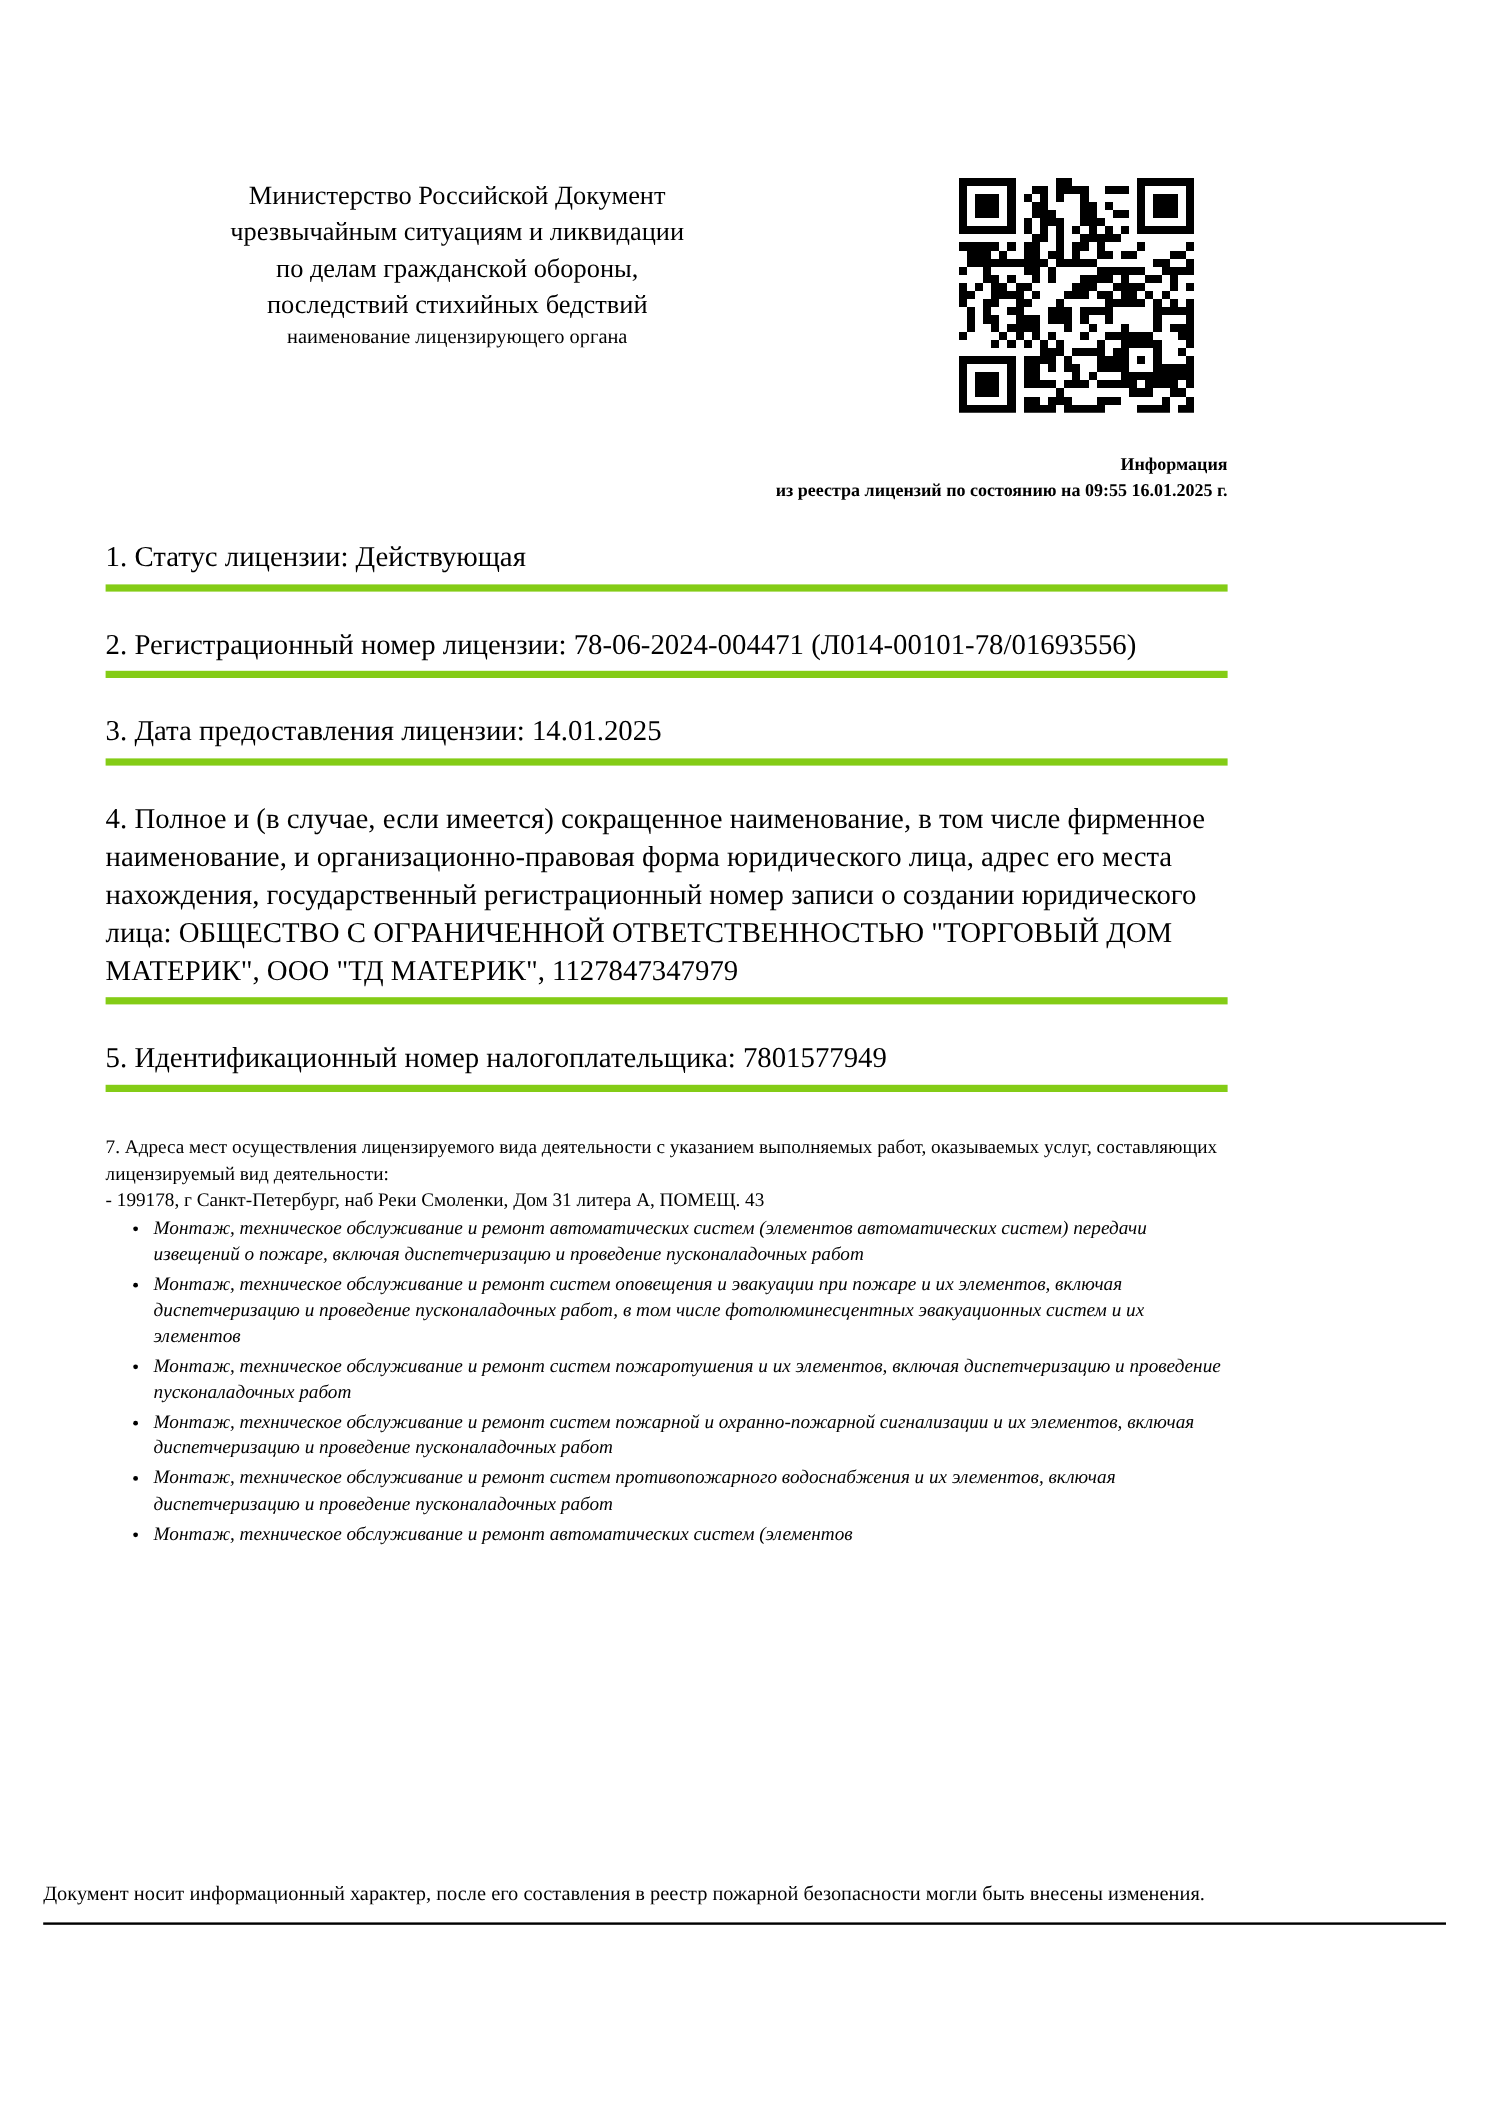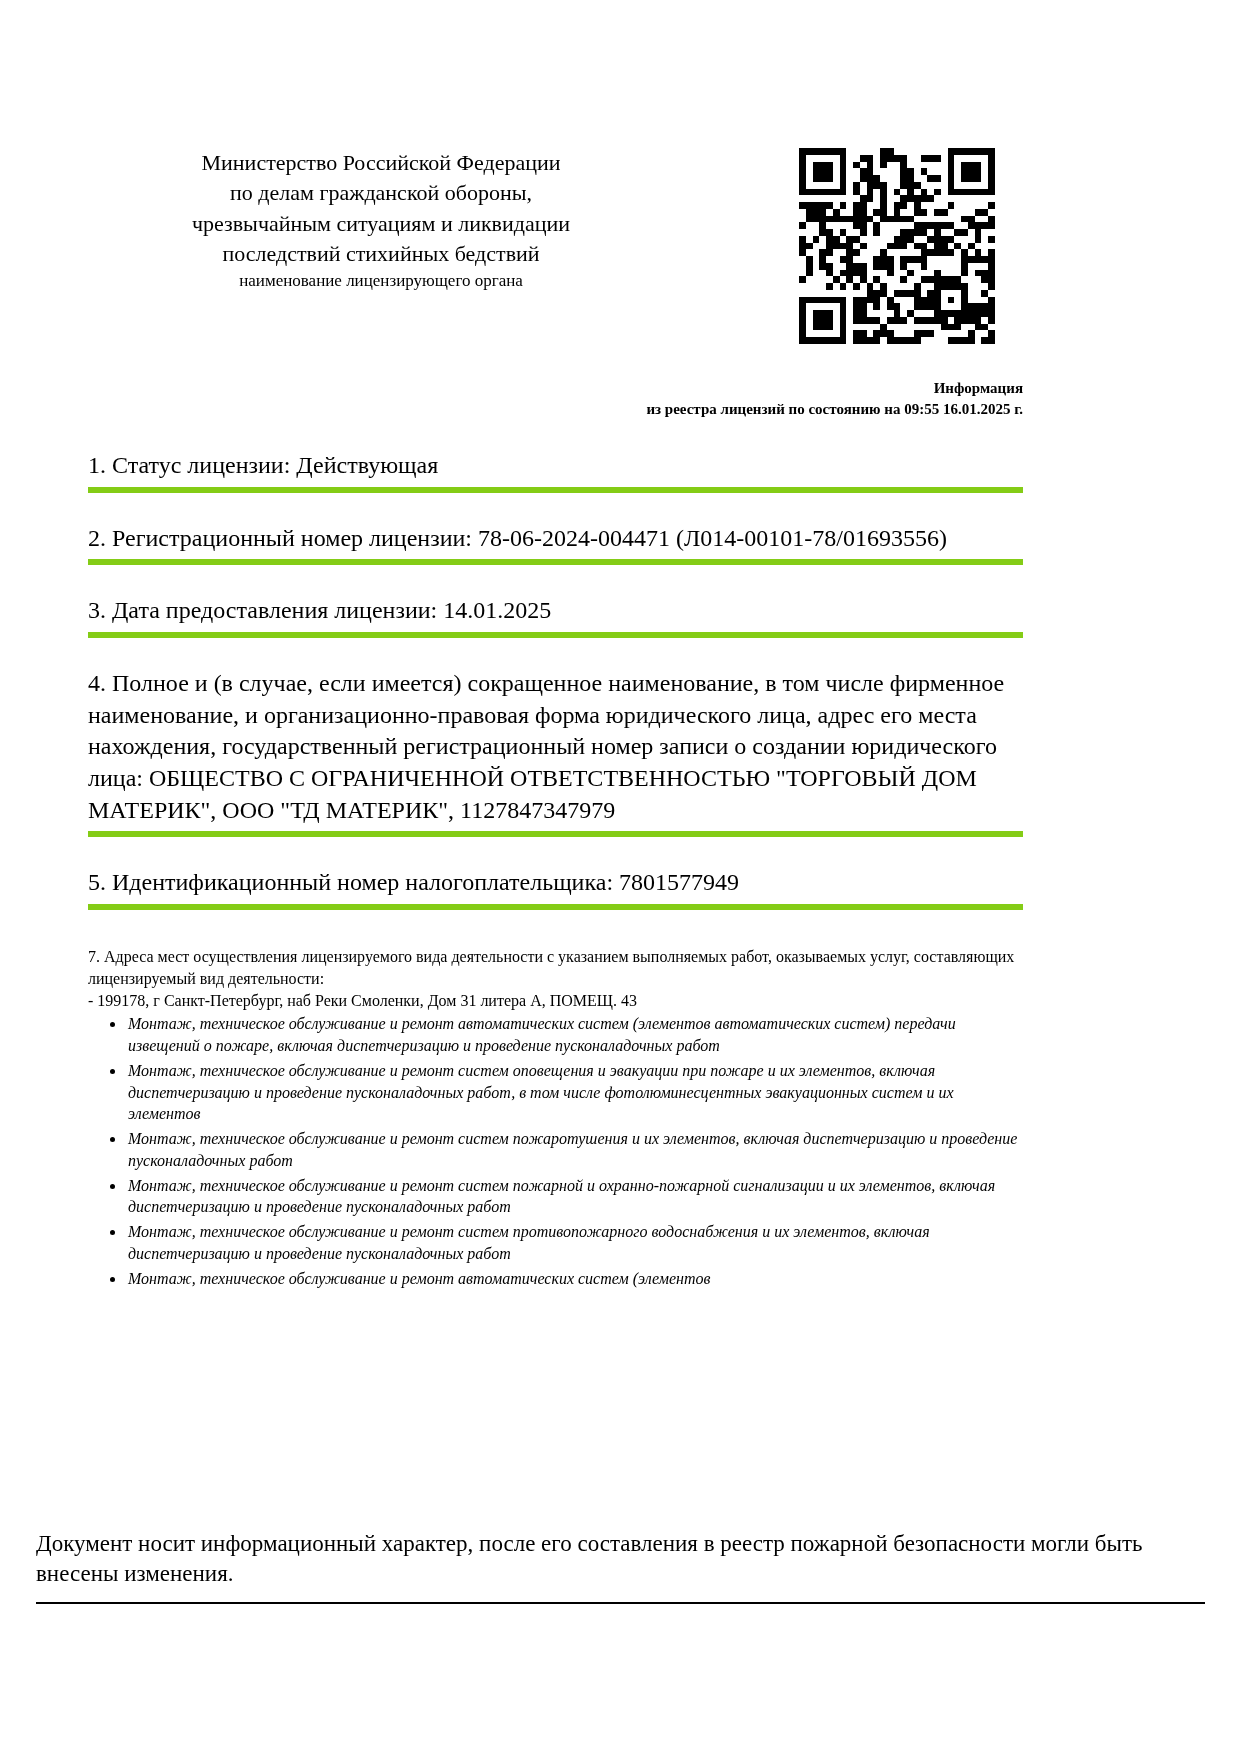--- a/index.html
+++ b/index.html
@@ -72,37 +72,37 @@
   .works-list li {
     margin-bottom: 3px;
     padding-left: 2px;
     font-style: italic;
   }
   .footer {
     position: absolute;
     left: 36px;
     right: 36px;
     bottom: 150px;
-    font-size: 23px;
+    font-size: 17px;
     line-height: 1.3;
     border-bottom: 2px solid #000;
     padding-bottom: 13px;
   }
   .qr-box svg { display: block; }
 </style>
 </head>
 <body>
 
 <div class="page">
 
   <div class="header">
     <div class="ministry">
-      <div>Министерство Российской Федерации</div>
+      <div>Министерство Российской Документ</div>
+      <div>чрезвычайным ситуациям и ликвидации</div>
       <div>по делам гражданской обороны,</div>
-      <div>чрезвычайным ситуациям и ликвидации</div>
       <div>последствий стихийных бедствий</div>
       <div class="ministry-caption">наименование лицензирующего органа</div>
     </div>
     <div class="qr-box">
         <svg viewBox="0 0 29 29" width="196" height="196" shape-rendering="crispEdges">
           <path d="M0 0h1v1h-1zM1 0h1v1h-1zM2 0h1v1h-1zM3 0h1v1h-1zM4 0h1v1h-1zM5 0h1v1h-1zM6 0h1v1h-1zM12 0h1v1h-1zM13 0h1v1h-1zM22 0h1v1h-1zM23 0h1v1h-1zM24 0h1v1h-1zM25 0h1v1h-1zM26 0h1v1h-1zM27 0h1v1h-1zM28 0h1v1h-1zM0 1h1v1h-1zM6 1h1v1h-1zM9 1h1v1h-1zM10 1h1v1h-1zM12 1h1v1h-1zM13 1h1v1h-1zM14 1h1v1h-1zM15 1h1v1h-1zM18 1h1v1h-1zM19 1h1v1h-1zM20 1h1v1h-1zM22 1h1v1h-1zM28 1h1v1h-1zM0 2h1v1h-1zM2 2h1v1h-1zM3 2h1v1h-1zM4 2h1v1h-1zM6 2h1v1h-1zM8 2h1v1h-1zM10 2h1v1h-1zM12 2h1v1h-1zM15 2h1v1h-1zM22 2h1v1h-1zM24 2h1v1h-1zM25 2h1v1h-1zM26 2h1v1h-1zM28 2h1v1h-1zM0 3h1v1h-1zM2 3h1v1h-1zM3 3h1v1h-1zM4 3h1v1h-1zM6 3h1v1h-1zM9 3h1v1h-1zM10 3h1v1h-1zM15 3h1v1h-1zM16 3h1v1h-1zM18 3h1v1h-1zM22 3h1v1h-1zM24 3h1v1h-1zM25 3h1v1h-1zM26 3h1v1h-1zM28 3h1v1h-1zM0 4h1v1h-1zM2 4h1v1h-1zM3 4h1v1h-1zM4 4h1v1h-1zM6 4h1v1h-1zM9 4h1v1h-1zM10 4h1v1h-1zM11 4h1v1h-1zM15 4h1v1h-1zM16 4h1v1h-1zM19 4h1v1h-1zM20 4h1v1h-1zM22 4h1v1h-1zM24 4h1v1h-1zM25 4h1v1h-1zM26 4h1v1h-1zM28 4h1v1h-1zM0 5h1v1h-1zM6 5h1v1h-1zM8 5h1v1h-1zM10 5h1v1h-1zM11 5h1v1h-1zM12 5h1v1h-1zM15 5h1v1h-1zM16 5h1v1h-1zM17 5h1v1h-1zM22 5h1v1h-1zM28 5h1v1h-1zM0 6h1v1h-1zM1 6h1v1h-1zM2 6h1v1h-1zM3 6h1v1h-1zM4 6h1v1h-1zM5 6h1v1h-1zM6 6h1v1h-1zM8 6h1v1h-1zM10 6h1v1h-1zM12 6h1v1h-1zM14 6h1v1h-1zM16 6h1v1h-1zM18 6h1v1h-1zM20 6h1v1h-1zM22 6h1v1h-1zM23 6h1v1h-1zM24 6h1v1h-1zM25 6h1v1h-1zM26 6h1v1h-1zM27 6h1v1h-1zM28 6h1v1h-1zM9 7h1v1h-1zM10 7h1v1h-1zM12 7h1v1h-1zM15 7h1v1h-1zM16 7h1v1h-1zM17 7h1v1h-1zM18 7h1v1h-1zM19 7h1v1h-1zM0 8h1v1h-1zM1 8h1v1h-1zM2 8h1v1h-1zM3 8h1v1h-1zM4 8h1v1h-1zM6 8h1v1h-1zM8 8h1v1h-1zM9 8h1v1h-1zM12 8h1v1h-1zM14 8h1v1h-1zM15 8h1v1h-1zM17 8h1v1h-1zM22 8h1v1h-1zM28 8h1v1h-1zM1 9h1v1h-1zM2 9h1v1h-1zM3 9h1v1h-1zM5 9h1v1h-1zM8 9h1v1h-1zM9 9h1v1h-1zM11 9h1v1h-1zM12 9h1v1h-1zM14 9h1v1h-1zM17 9h1v1h-1zM18 9h1v1h-1zM20 9h1v1h-1zM21 9h1v1h-1zM26 9h1v1h-1zM27 9h1v1h-1zM1 10h1v1h-1zM2 10h1v1h-1zM3 10h1v1h-1zM4 10h1v1h-1zM5 10h1v1h-1zM6 10h1v1h-1zM7 10h1v1h-1zM8 10h1v1h-1zM9 10h1v1h-1zM10 10h1v1h-1zM12 10h1v1h-1zM13 10h1v1h-1zM14 10h1v1h-1zM15 10h1v1h-1zM16 10h1v1h-1zM24 10h1v1h-1zM25 10h1v1h-1zM28 10h1v1h-1zM0 11h1v1h-1zM3 11h1v1h-1zM8 11h1v1h-1zM9 11h1v1h-1zM11 11h1v1h-1zM17 11h1v1h-1zM18 11h1v1h-1zM19 11h1v1h-1zM20 11h1v1h-1zM21 11h1v1h-1zM22 11h1v1h-1zM25 11h1v1h-1zM26 11h1v1h-1zM27 11h1v1h-1zM28 11h1v1h-1zM3 12h1v1h-1zM4 12h1v1h-1zM6 12h1v1h-1zM9 12h1v1h-1zM11 12h1v1h-1zM15 12h1v1h-1zM16 12h1v1h-1zM17 12h1v1h-1zM18 12h1v1h-1zM20 12h1v1h-1zM23 12h1v1h-1zM24 12h1v1h-1zM26 12h1v1h-1zM0 13h1v1h-1zM2 13h1v1h-1zM4 13h1v1h-1zM5 13h1v1h-1zM7 13h1v1h-1zM8 13h1v1h-1zM14 13h1v1h-1zM15 13h1v1h-1zM16 13h1v1h-1zM19 13h1v1h-1zM20 13h1v1h-1zM21 13h1v1h-1zM22 13h1v1h-1zM26 13h1v1h-1zM28 13h1v1h-1zM0 14h1v1h-1zM1 14h1v1h-1zM4 14h1v1h-1zM5 14h1v1h-1zM6 14h1v1h-1zM7 14h1v1h-1zM9 14h1v1h-1zM13 14h1v1h-1zM14 14h1v1h-1zM15 14h1v1h-1zM17 14h1v1h-1zM18 14h1v1h-1zM20 14h1v1h-1zM21 14h1v1h-1zM23 14h1v1h-1zM25 14h1v1h-1zM0 15h1v1h-1zM3 15h1v1h-1zM4 15h1v1h-1zM7 15h1v1h-1zM8 15h1v1h-1zM12 15h1v1h-1zM18 15h1v1h-1zM19 15h1v1h-1zM20 15h1v1h-1zM21 15h1v1h-1zM22 15h1v1h-1zM24 15h1v1h-1zM26 15h1v1h-1zM28 15h1v1h-1zM1 16h1v1h-1zM3 16h1v1h-1zM6 16h1v1h-1zM7 16h1v1h-1zM11 16h1v1h-1zM12 16h1v1h-1zM13 16h1v1h-1zM15 16h1v1h-1zM16 16h1v1h-1zM17 16h1v1h-1zM18 16h1v1h-1zM24 16h1v1h-1zM25 16h1v1h-1zM26 16h1v1h-1zM27 16h1v1h-1zM28 16h1v1h-1zM1 17h1v1h-1zM3 17h1v1h-1zM4 17h1v1h-1zM7 17h1v1h-1zM8 17h1v1h-1zM9 17h1v1h-1zM11 17h1v1h-1zM12 17h1v1h-1zM13 17h1v1h-1zM15 17h1v1h-1zM18 17h1v1h-1zM24 17h1v1h-1zM28 17h1v1h-1zM1 18h1v1h-1zM4 18h1v1h-1zM6 18h1v1h-1zM7 18h1v1h-1zM8 18h1v1h-1zM9 18h1v1h-1zM13 18h1v1h-1zM16 18h1v1h-1zM20 18h1v1h-1zM24 18h1v1h-1zM26 18h1v1h-1zM27 18h1v1h-1zM28 18h1v1h-1zM0 19h1v1h-1zM5 19h1v1h-1zM7 19h1v1h-1zM9 19h1v1h-1zM11 19h1v1h-1zM15 19h1v1h-1zM18 19h1v1h-1zM19 19h1v1h-1zM20 19h1v1h-1zM21 19h1v1h-1zM22 19h1v1h-1zM23 19h1v1h-1zM27 19h1v1h-1zM28 19h1v1h-1zM4 20h1v1h-1zM6 20h1v1h-1zM8 20h1v1h-1zM10 20h1v1h-1zM12 20h1v1h-1zM17 20h1v1h-1zM20 20h1v1h-1zM21 20h1v1h-1zM22 20h1v1h-1zM23 20h1v1h-1zM24 20h1v1h-1zM28 20h1v1h-1zM10 21h1v1h-1zM11 21h1v1h-1zM12 21h1v1h-1zM14 21h1v1h-1zM15 21h1v1h-1zM16 21h1v1h-1zM17 21h1v1h-1zM19 21h1v1h-1zM20 21h1v1h-1zM24 21h1v1h-1zM27 21h1v1h-1zM0 22h1v1h-1zM1 22h1v1h-1zM2 22h1v1h-1zM3 22h1v1h-1zM4 22h1v1h-1zM5 22h1v1h-1zM6 22h1v1h-1zM8 22h1v1h-1zM9 22h1v1h-1zM10 22h1v1h-1zM11 22h1v1h-1zM13 22h1v1h-1zM17 22h1v1h-1zM18 22h1v1h-1zM19 22h1v1h-1zM20 22h1v1h-1zM22 22h1v1h-1zM24 22h1v1h-1zM28 22h1v1h-1zM0 23h1v1h-1zM6 23h1v1h-1zM8 23h1v1h-1zM9 23h1v1h-1zM11 23h1v1h-1zM13 23h1v1h-1zM14 23h1v1h-1zM17 23h1v1h-1zM18 23h1v1h-1zM19 23h1v1h-1zM20 23h1v1h-1zM24 23h1v1h-1zM25 23h1v1h-1zM26 23h1v1h-1zM27 23h1v1h-1zM28 23h1v1h-1zM0 24h1v1h-1zM2 24h1v1h-1zM3 24h1v1h-1zM4 24h1v1h-1zM6 24h1v1h-1zM8 24h1v1h-1zM9 24h1v1h-1zM14 24h1v1h-1zM16 24h1v1h-1zM20 24h1v1h-1zM21 24h1v1h-1zM22 24h1v1h-1zM23 24h1v1h-1zM24 24h1v1h-1zM25 24h1v1h-1zM26 24h1v1h-1zM27 24h1v1h-1zM28 24h1v1h-1zM0 25h1v1h-1zM2 25h1v1h-1zM3 25h1v1h-1zM4 25h1v1h-1zM6 25h1v1h-1zM8 25h1v1h-1zM9 25h1v1h-1zM10 25h1v1h-1zM11 25h1v1h-1zM13 25h1v1h-1zM14 25h1v1h-1zM15 25h1v1h-1zM17 25h1v1h-1zM18 25h1v1h-1zM19 25h1v1h-1zM20 25h1v1h-1zM21 25h1v1h-1zM23 25h1v1h-1zM24 25h1v1h-1zM25 25h1v1h-1zM26 25h1v1h-1zM28 25h1v1h-1zM0 26h1v1h-1zM2 26h1v1h-1zM3 26h1v1h-1zM4 26h1v1h-1zM6 26h1v1h-1zM12 26h1v1h-1zM21 26h1v1h-1zM22 26h1v1h-1zM23 26h1v1h-1zM26 26h1v1h-1zM27 26h1v1h-1zM0 27h1v1h-1zM6 27h1v1h-1zM8 27h1v1h-1zM9 27h1v1h-1zM11 27h1v1h-1zM12 27h1v1h-1zM13 27h1v1h-1zM17 27h1v1h-1zM18 27h1v1h-1zM19 27h1v1h-1zM25 27h1v1h-1zM28 27h1v1h-1zM0 28h1v1h-1zM1 28h1v1h-1zM2 28h1v1h-1zM3 28h1v1h-1zM4 28h1v1h-1zM5 28h1v1h-1zM6 28h1v1h-1zM8 28h1v1h-1zM9 28h1v1h-1zM10 28h1v1h-1zM11 28h1v1h-1zM13 28h1v1h-1zM14 28h1v1h-1zM15 28h1v1h-1zM16 28h1v1h-1zM17 28h1v1h-1zM22 28h1v1h-1zM23 28h1v1h-1zM24 28h1v1h-1zM25 28h1v1h-1zM27 28h1v1h-1zM28 28h1v1h-1z" fill="#000"></path>
         </svg>
       </div>
   </div>
 

